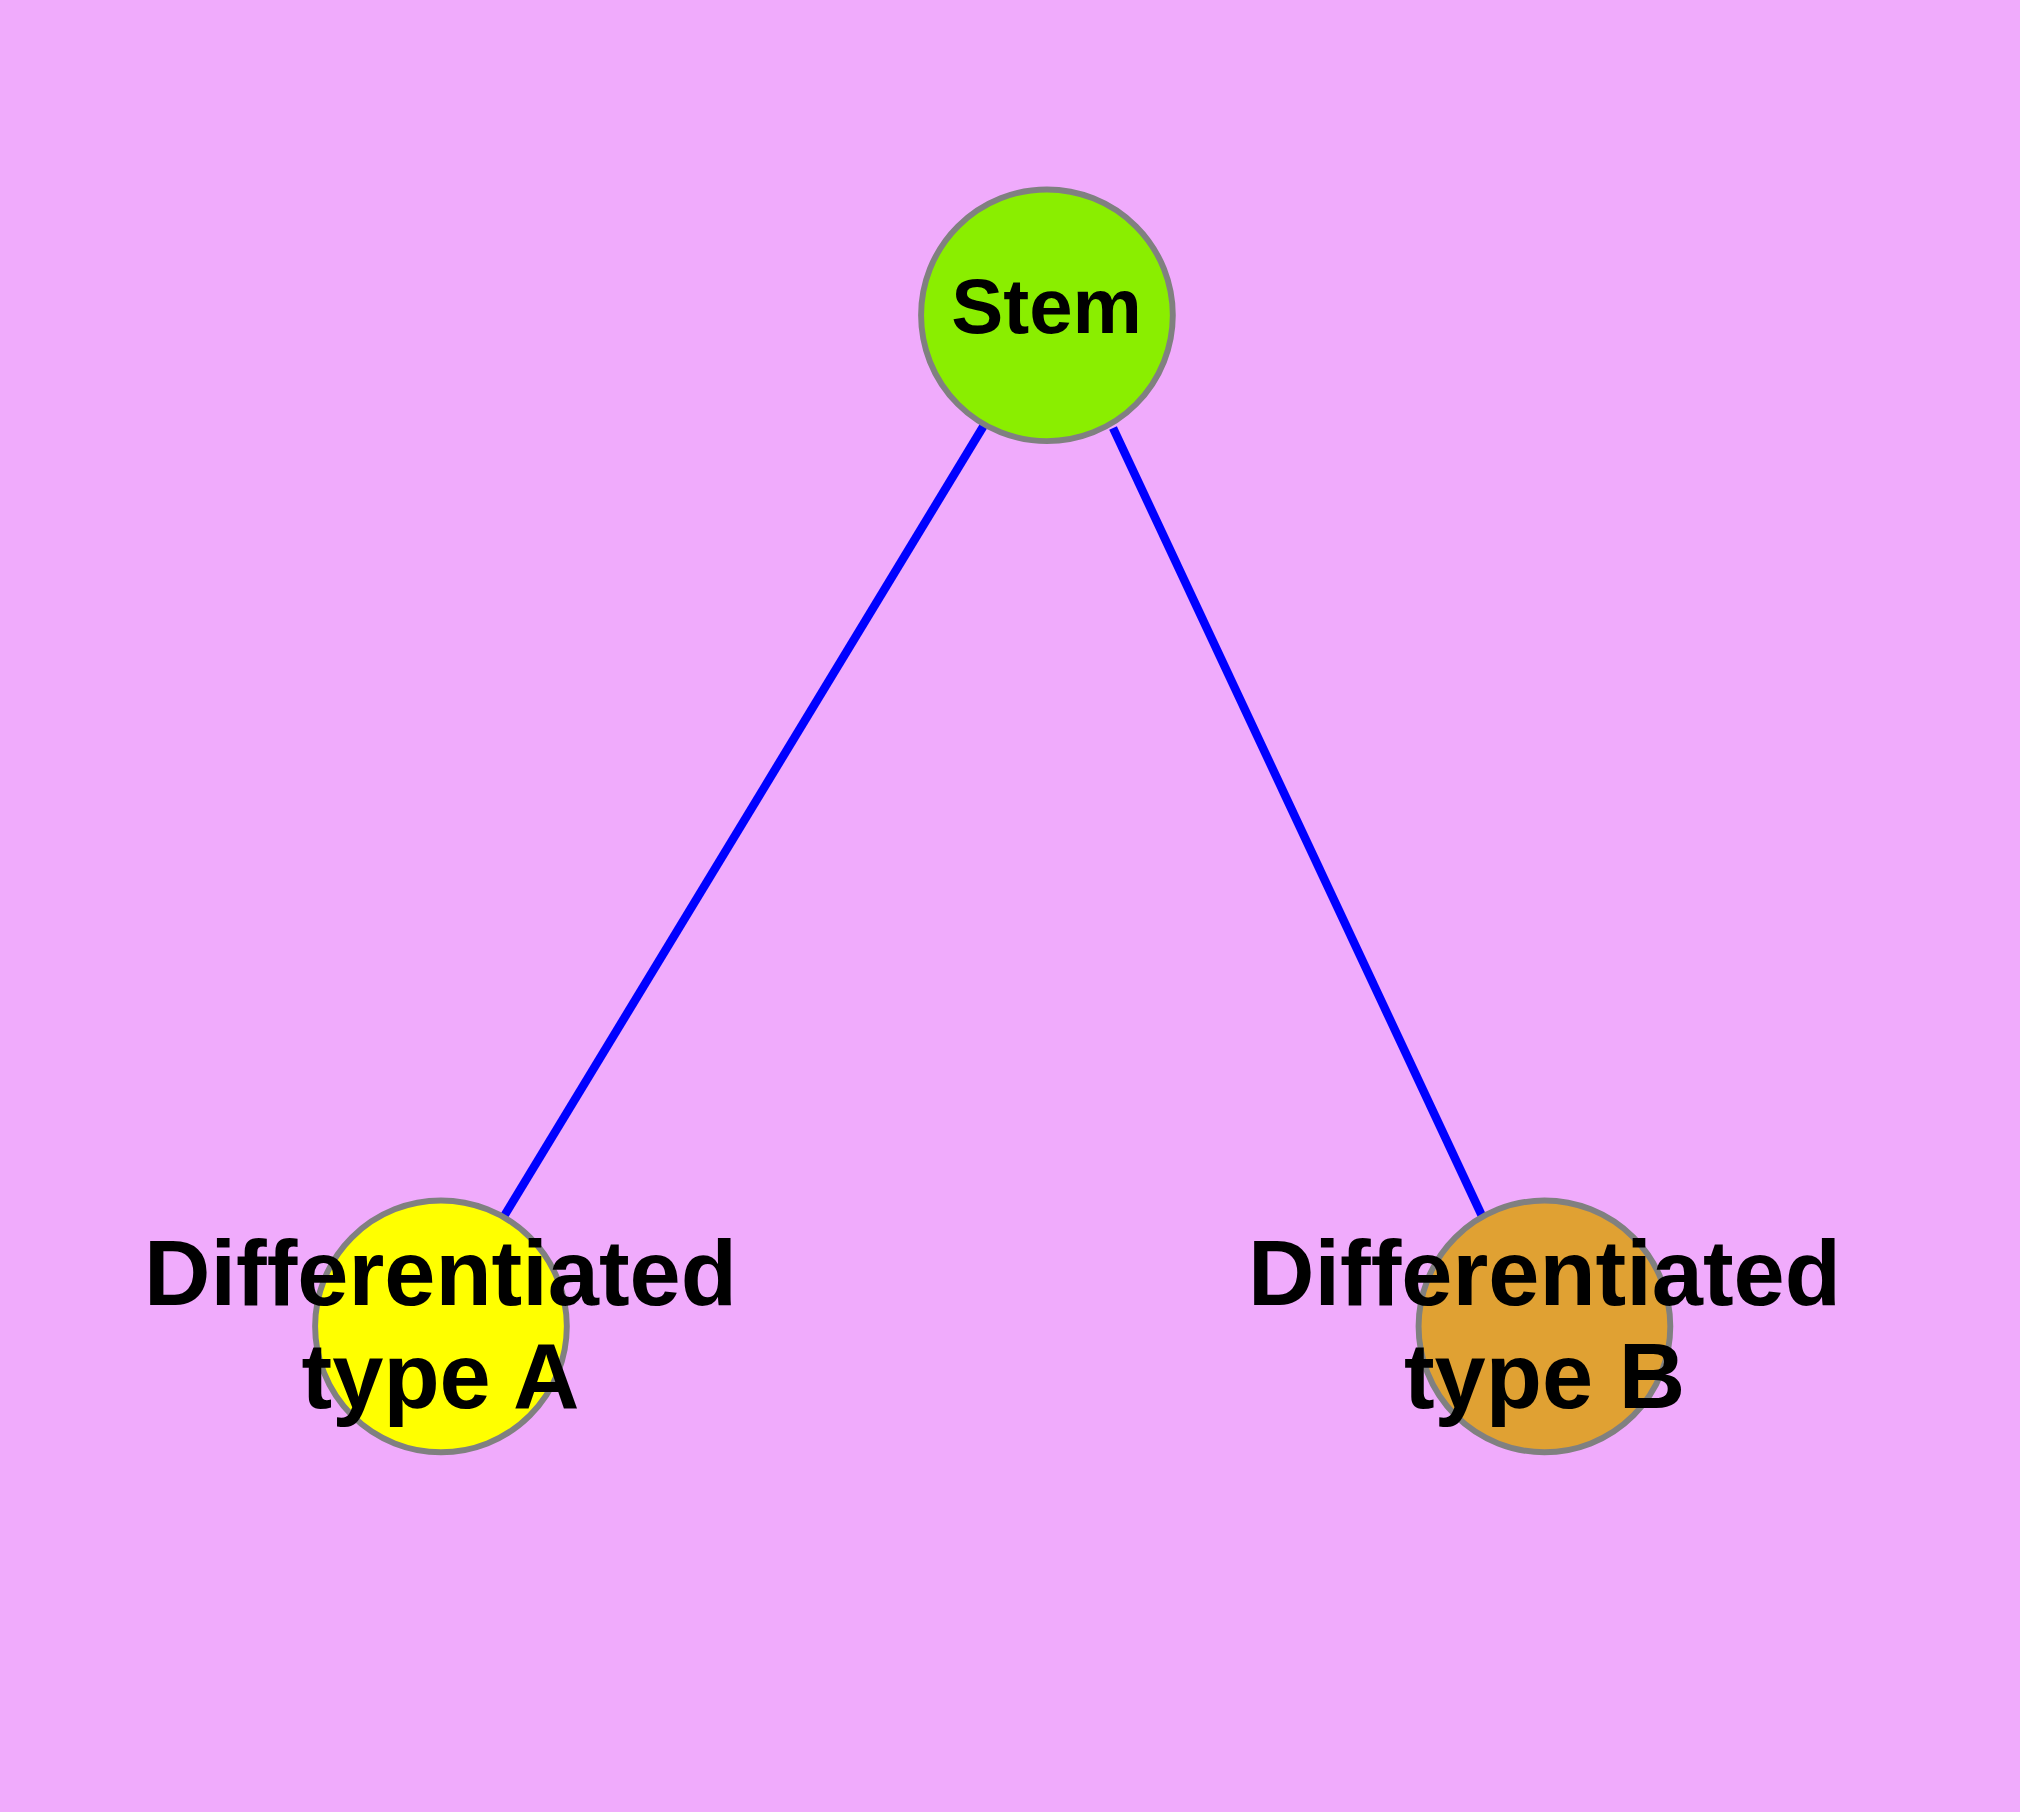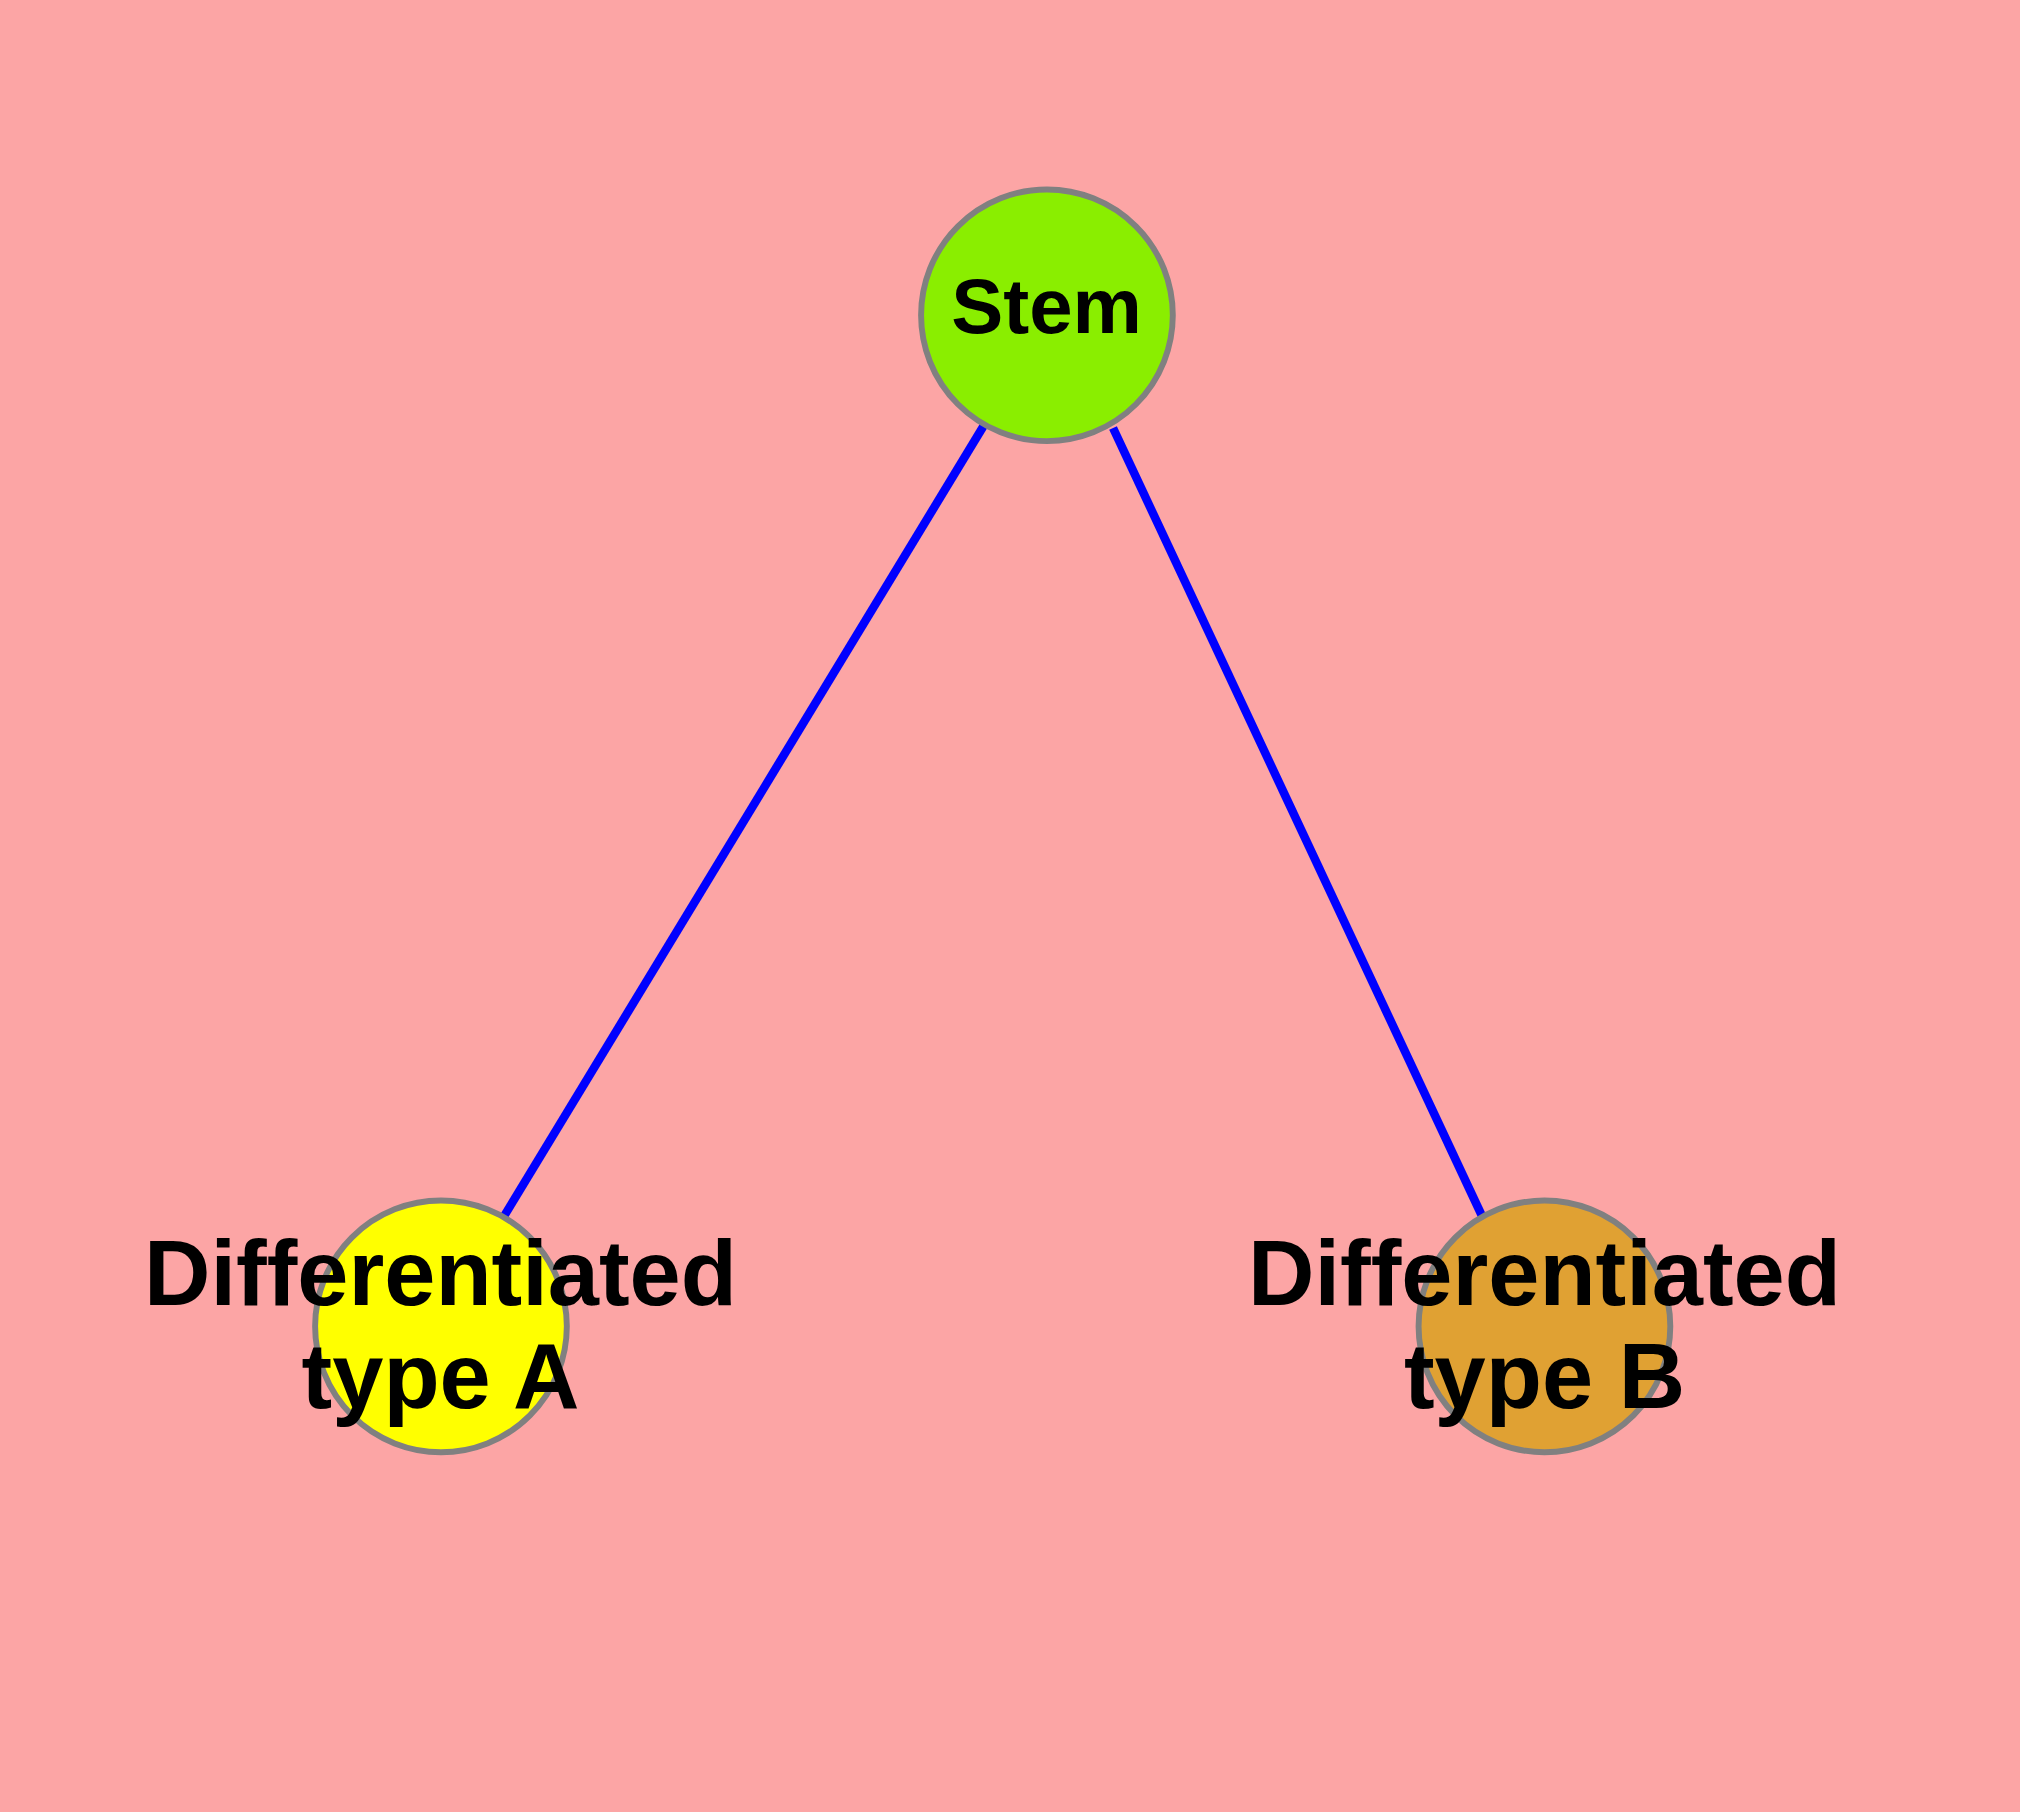--- a/index.html
+++ b/index.html
@@ -40,21 +40,21 @@
   .node-label.child {
     font-size: 92px;
   }
   .label-line {
     display: block;
   }
 </style>
 </head>
 <body style="background: rgb(204, 204, 250);">
 
-<div id="canvas" style="background: #fca5a5;">
+<div id="canvas" style="background: #f0abfc;">
 
   <svg id="graph-svg" viewBox="0 0 2384 2138">
 
     <g>
       <line x1="1160" y1="503" x2="595" y2="1434" stroke="#0000ff" stroke-width="10" stroke-linecap="butt"></line>
       <line x1="1313" y1="505" x2="1748" y2="1434" stroke="#0000ff" stroke-width="10" stroke-linecap="butt"></line>
     </g>
 
     <g>
       <circle cx="520" cy="1565" r="148.5" fill="#ffff00" stroke="#808080" stroke-width="7"></circle>

